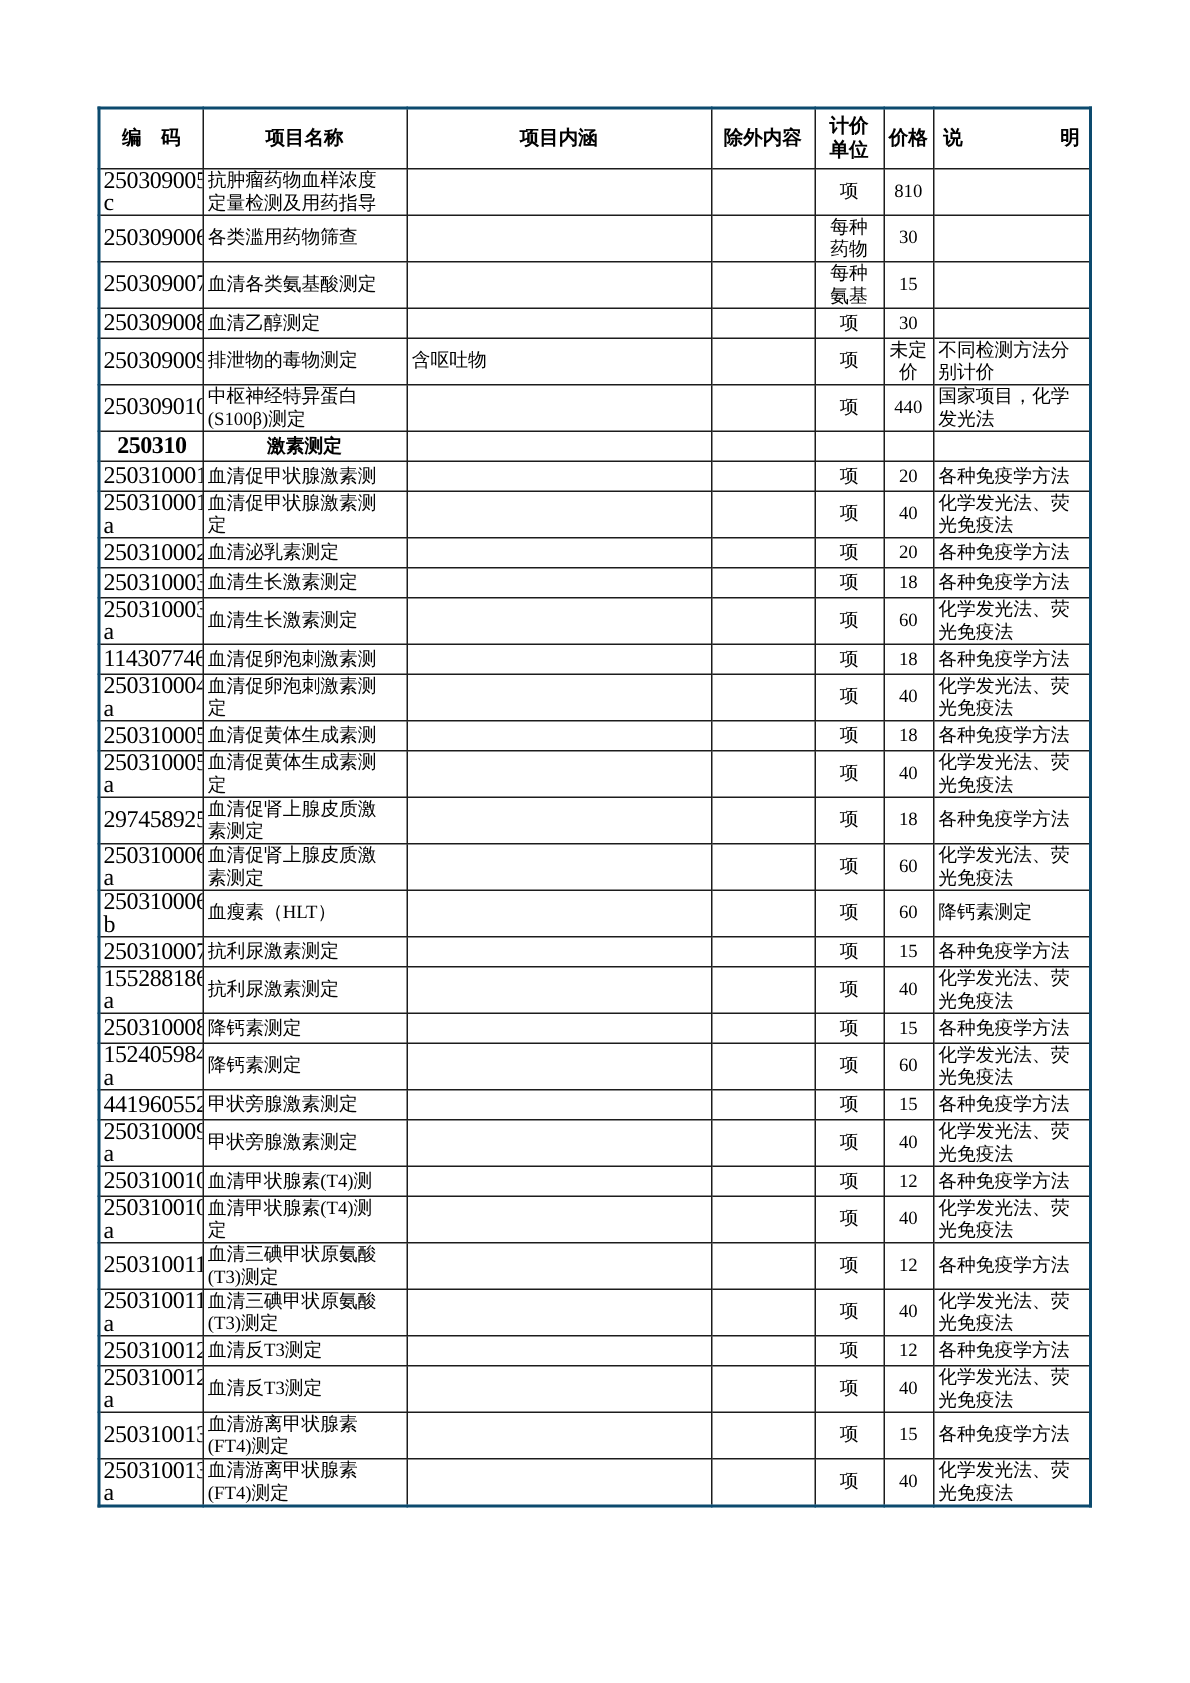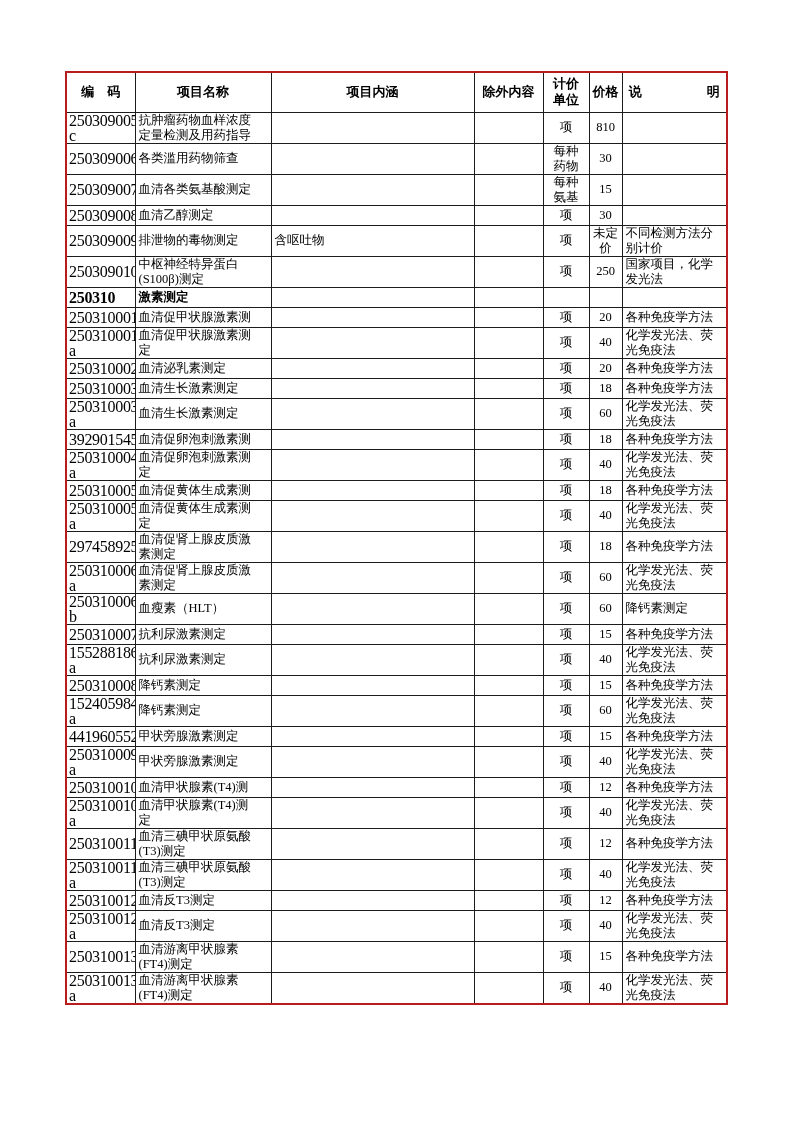--- a/index.html
+++ b/index.html
@@ -17,21 +17,21 @@
   .sheet {
     position: absolute;
     left: 65px;
     top: 71px;
     width: 661px;
   }
   table.price-table {
     border-collapse: collapse;
     table-layout: fixed;
     width: 661px;
-    border: 2px solid #b91c1c;
+    border: 2px solid #0c4a6e;
   }
   .price-table th, .price-table td {
     border: 1px solid #1c1c1c;
     overflow: hidden;
     vertical-align: middle;
     white-space: pre-line;
     box-sizing: border-box;
   }
   .price-table th {
     font-size: 13px;
@@ -41,21 +41,21 @@
     text-align: center;
     padding: 0 1px;
   }
   .price-table td {
     font-size: 12.5px;
     line-height: 15px;
     padding: 0 3px;
   }
   tr.s { height: 20px; }
   tr.d { height: 31px; }
-  tr.section td { font-weight: bold; }
+  tr.section td { font-weight: bold; text-align: center; }
   td.col-code {
     font-size: 16px;
     letter-spacing: -0.3px;
     padding: 0 1px 0 2px;
   }
   td.col-unit, td.col-price {
     text-align: center;
     padding: 0 1px;
   }
   td.col-name, td.col-content, td.col-exclusion, td.col-note {
@@ -139,21 +139,21 @@
           <td class="col-note">不同检测方法分
 别计价</td>
         </tr>
         <tr class="d">
           <td class="col-code">250309010</td>
           <td class="col-name">中枢神经特异蛋白
 (S100β)测定</td>
           <td class="col-content"></td>
           <td class="col-exclusion"></td>
           <td class="col-unit">项</td>
-          <td class="col-price">250</td>
+          <td class="col-price">440</td>
           <td class="col-note">国家项目，化学
 发光法</td>
         </tr>
         <tr class="s section">
           <td class="col-code">250310</td>
           <td class="col-name">激素测定</td>
           <td class="col-content"></td>
           <td class="col-exclusion"></td>
           <td class="col-unit"></td>
           <td class="col-price"></td>
@@ -201,21 +201,21 @@
           <td class="col-code">250310003-a</td>
           <td class="col-name">血清生长激素测定</td>
           <td class="col-content"></td>
           <td class="col-exclusion"></td>
           <td class="col-unit">项</td>
           <td class="col-price">60</td>
           <td class="col-note">化学发光法、荧
 光免疫法</td>
         </tr>
         <tr class="s">
-          <td class="col-code">392901545</td>
+          <td class="col-code">114307746</td>
           <td class="col-name">血清促卵泡刺激素测</td>
           <td class="col-content"></td>
           <td class="col-exclusion"></td>
           <td class="col-unit">项</td>
           <td class="col-price">18</td>
           <td class="col-note">各种免疫学方法</td>
         </tr>
         <tr class="d">
           <td class="col-code">250310004-a</td>
           <td class="col-name">血清促卵泡刺激素测

